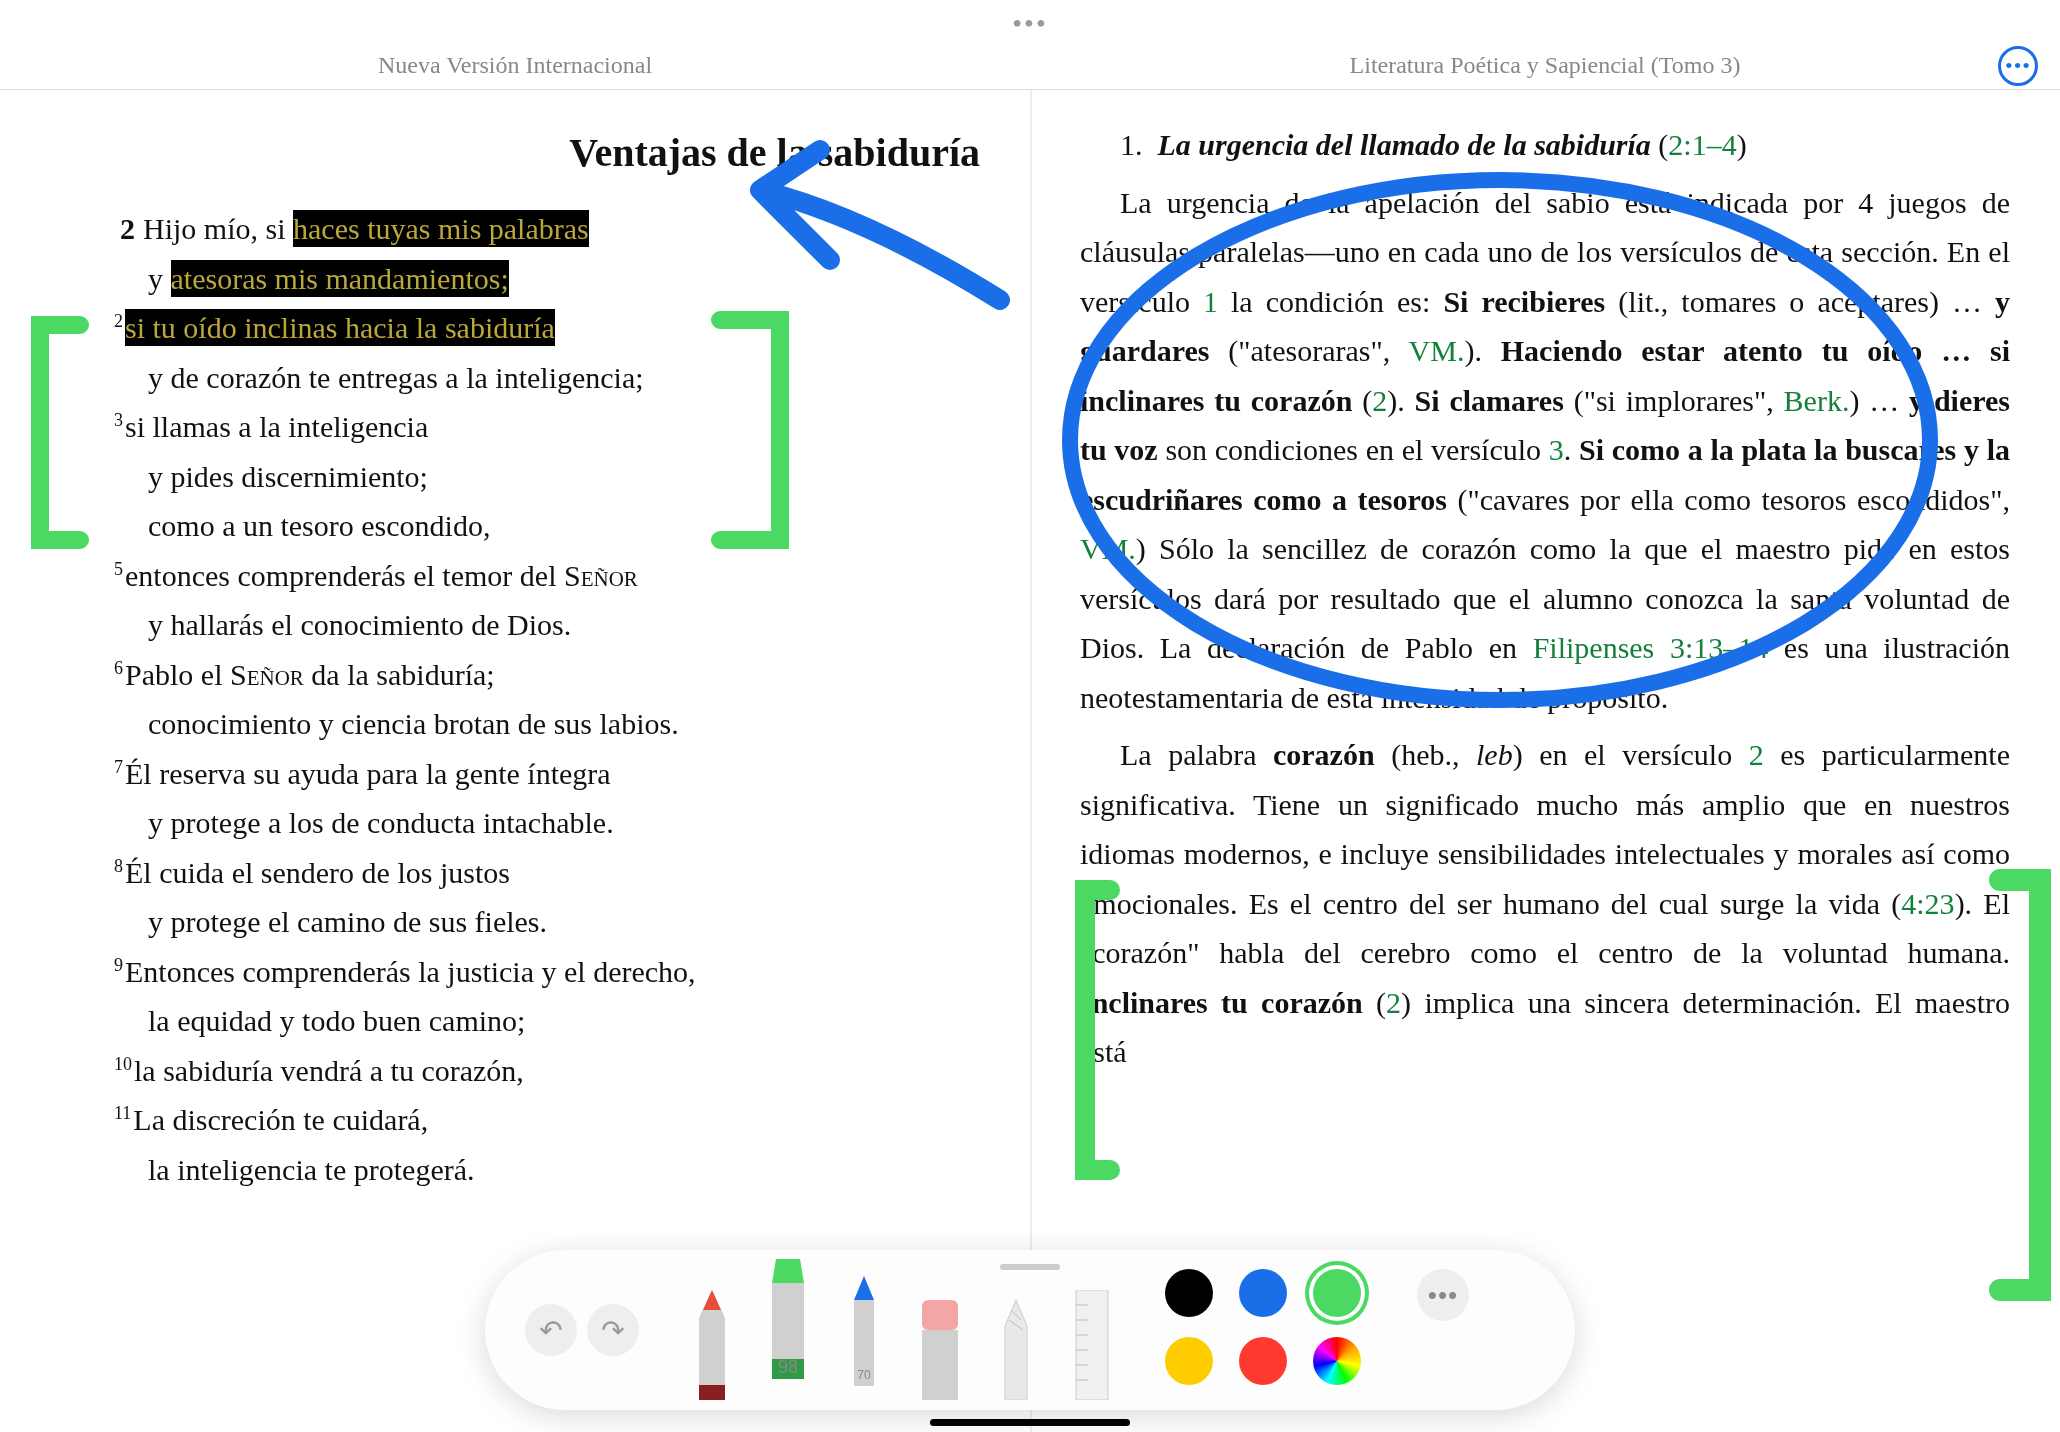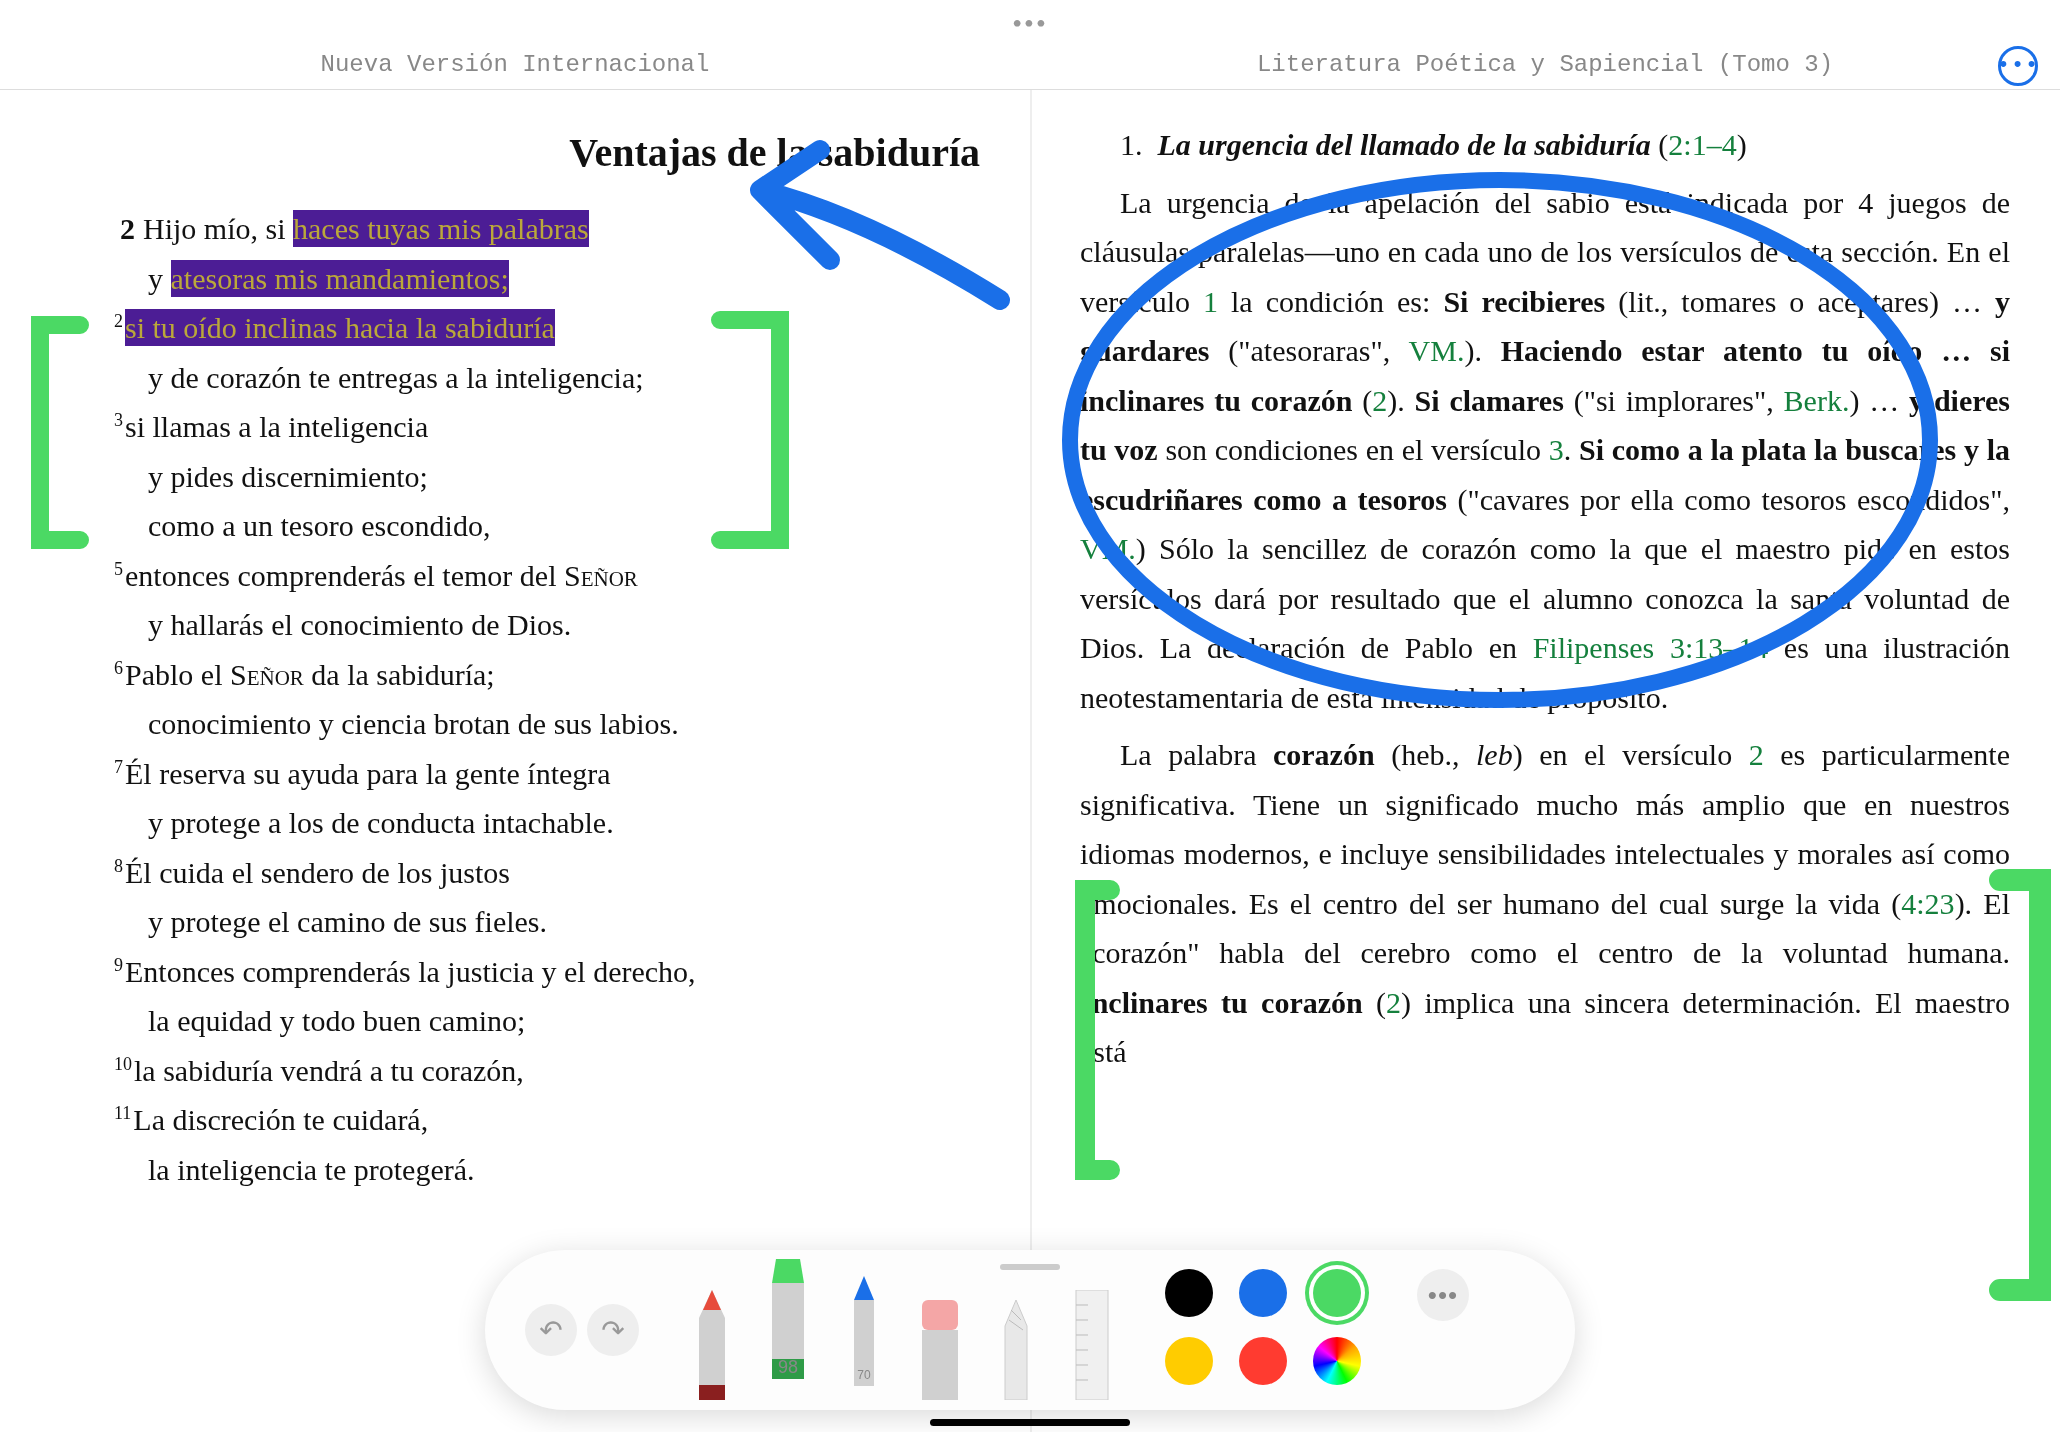--- a/index.html
+++ b/index.html
@@ -25,21 +25,21 @@
     top: 40px;
     left: 0;
     right: 0;
     height: 50px;
     border-bottom: 1px solid #ddd;
     display: flex;
   }
   .header-half {
     width: 50%;
     text-align: center;
-    font-family: Liberation Mono, monospace;
+    font-family: Liberation Serif, serif;
     font-size: 24px;
     color: #888;
     line-height: 50px;
     position: relative;
   }
   .menu-btn {
     position: absolute;
     right: 22px;
     top: 6px;
     width: 40px;
@@ -94,21 +94,21 @@
   }
   .verse-num {
     font-size: 18px;
     vertical-align: super;
     margin-right: 2px;
     margin-left: 14px;
   }
   .indent1 { padding-left: 70px; text-indent: -20px; }
   .indent2 { padding-left: 118px; text-indent: -20px; }
   .hl {
-    background: #4c1d95;
+    background: #000000;
     padding: 2px 0;
   }
   .faded { color: #bba83a; }
   .smallcaps {
     font-variant: small-caps;
   }
   .right-para {
     text-indent: 40px;
     margin-bottom: 8px;
   }

